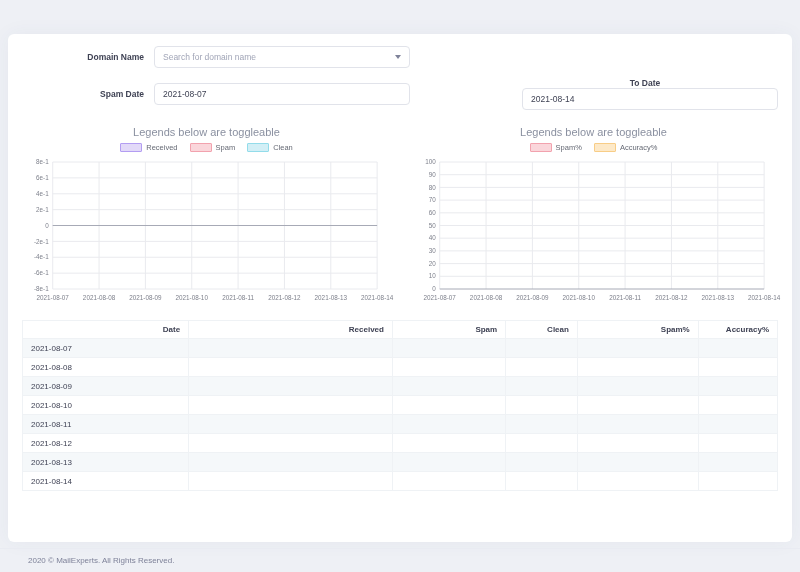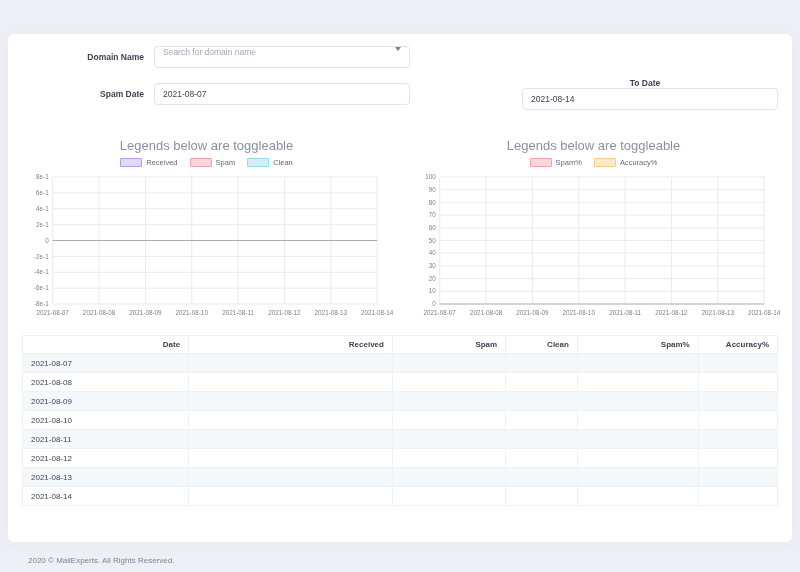--- a/index.html
+++ b/index.html
@@ -22,29 +22,29 @@
   .card-title { font-size:11px; font-weight:700; color:#181c32; }
   .refresh-btn { background:none; border:none; cursor:pointer; padding:2px; display:flex; align-items:center; }
 
   .form-row { display:flex; align-items:center; margin-bottom:10px; }
   .form-label { width:132px; text-align:right; padding-right:10px; font-size:8.5px; font-weight:700; color:#3f4254; }
   .field {
     width:256px; height:22px; border:1px solid #e1e3ea; border-radius:4px;
     background:#fff; font-size:8.5px; color:#3f4254; padding:0 8px;
     font-family:"Liberation Sans", sans-serif;
   }
-  .select-field { display:flex; align-items:flex-start; justify-content:space-between; cursor:pointer; }
+  .select-field { display:flex; align-items:center; justify-content:space-between; cursor:pointer; }
   .select-placeholder { color:#a1a5b7; }
   .caret { width:0; height:0; border-left:3.5px solid transparent; border-right:3.5px solid transparent; border-top:4px solid #7e8299; }
   .to-group { margin-left:auto; display:flex; align-items:center;flex-direction:column; }
   .to-group .form-label { width:auto; }
 
   .charts-row { display:flex; gap:26px; margin:6px 4px 14px; }
   .chart-box { flex:1; min-width:0; }
-  .legend-note { text-align:center; font-size:13px; color:#8a90a0; margin-bottom:4px;margin-top:12px; }
+  .legend-note { text-align:center; font-size:11px; color:#8a90a0; margin-bottom:4px; }
   .chart-legend { display:flex; justify-content:center; align-items:center; gap:12px; margin-bottom:5px; min-height:11px; }
   .legend-item { display:inline-flex; align-items:center; gap:4px; cursor:pointer; }
   .legend-box { width:22px; height:9px; border:1px solid; border-radius:1px; display:inline-block; }
   .legend-label { font-size:7.5px; color:#666a75; }
   svg.chart { width:100%; height:148px; display:block; overflow:visible; }
   svg.chart text { font-family:"Liberation Sans", sans-serif; }
 
   table.stats { width:100%; border-collapse:collapse; font-size:8px; table-layout:fixed; }
   table.stats th, table.stats td { border:1px solid #eff2f5; padding:4px 8px; white-space:nowrap; overflow:hidden; }
   table.stats th { font-weight:700; color:#3f4254; text-align:right; background:#fff; }

